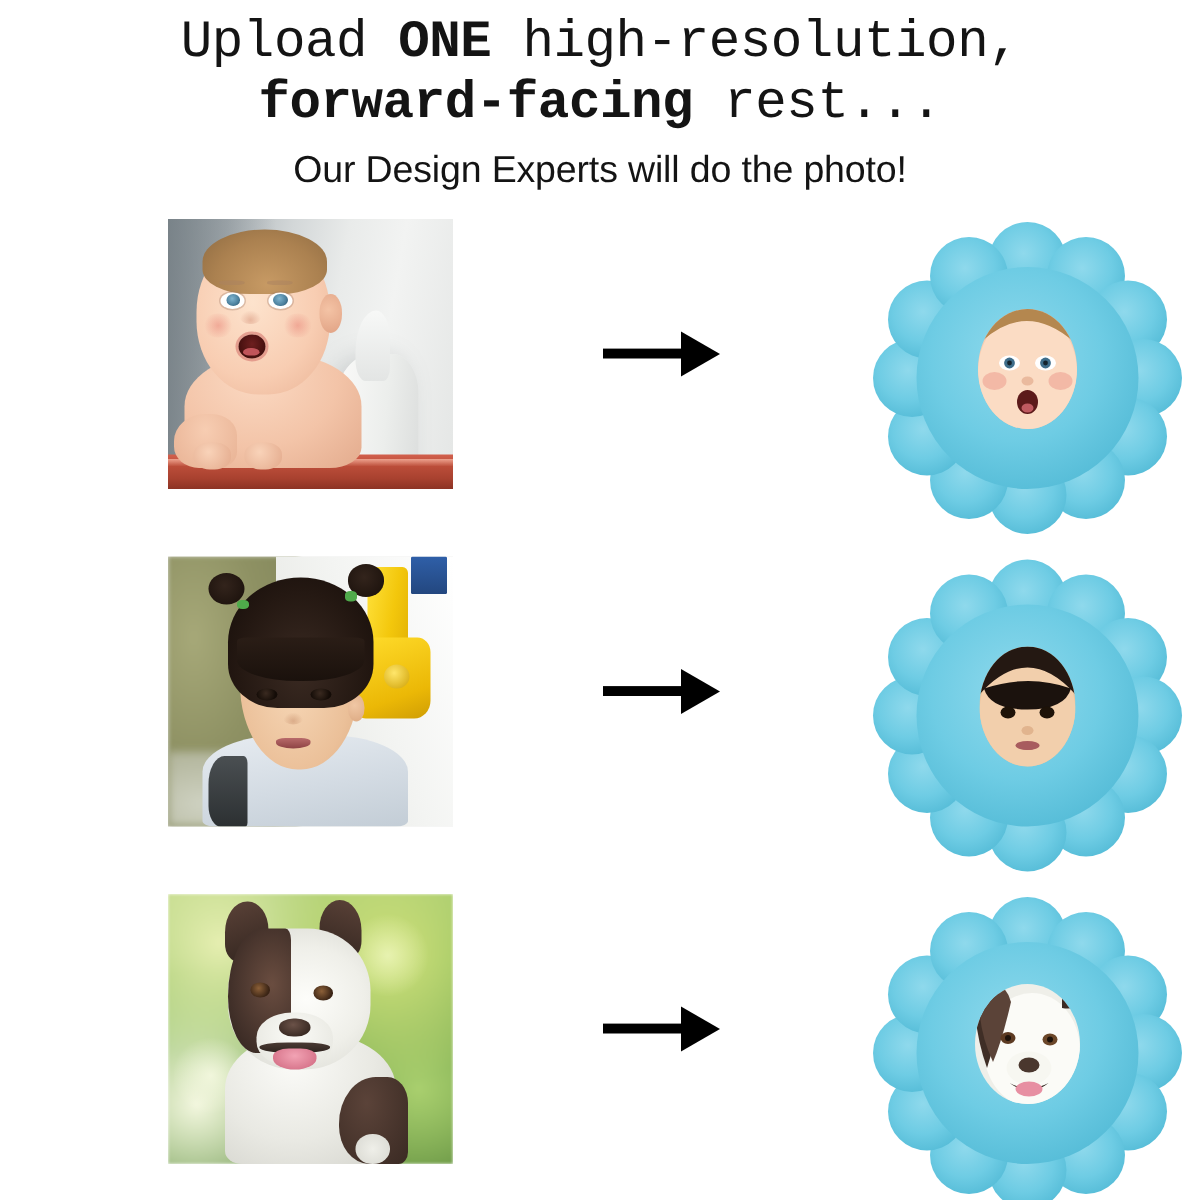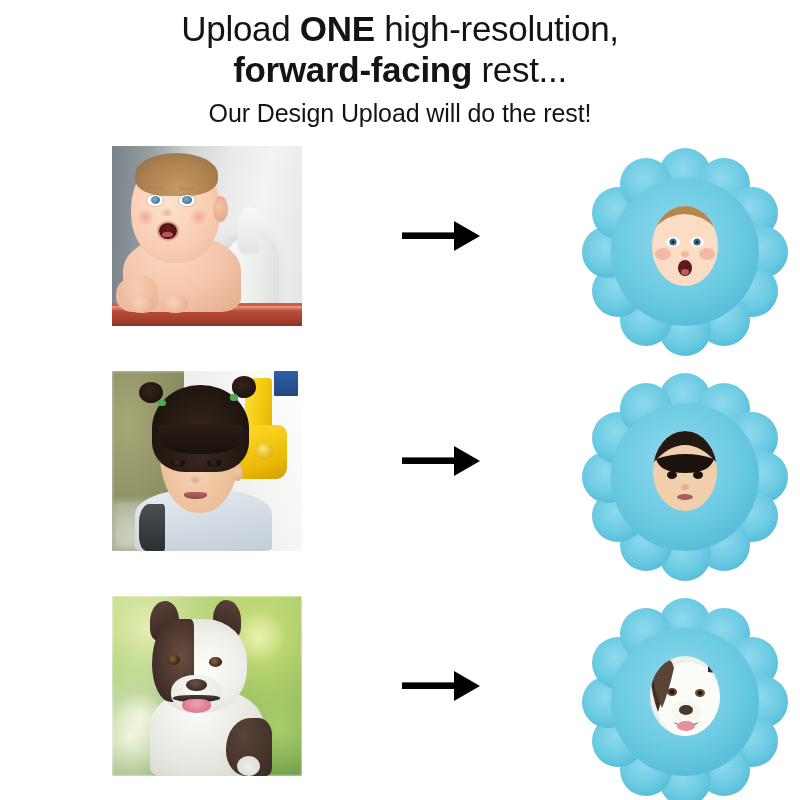--- a/index.html
+++ b/index.html
@@ -20,20 +20,21 @@
   .header {
     padding-top: 8px;
     text-align: center;
   }
   .headline {
     font-size: 35px;
     line-height: 41px;
     font-weight: 300;
     letter-spacing: -0.3px;
     color: #141414;
+    font-family: Liberation Mono, monospace;
   }
   .headline b { font-weight: 700; }
   .subhead {
     margin-top: 9px;
     font-size: 25px;
     line-height: 29px;
     font-weight: 300;
     letter-spacing: -0.1px;
     color: #141414;
   }
@@ -378,21 +379,21 @@
 </style>
 </head>
 <body>
 
 <div class="header">
   <div class="headline">
     <span><span>Upload </span><b>ONE</b><span> high-resolution,</span></span>
     <br>
     <span><b>forward-facing</b><span> rest...</span></span>
   </div>
-  <div class="subhead">Our Design Upload will do the rest!</div>
+  <div class="subhead">Our Design Experts will do the photo!</div>
 </div>
 
 <div class="rows">
 
   <div class="row">
 
     <div class="photo-slot">
       <div class="photo">
         <div class="p1-bg"></div>
         <div class="p1-wallshade"></div>

